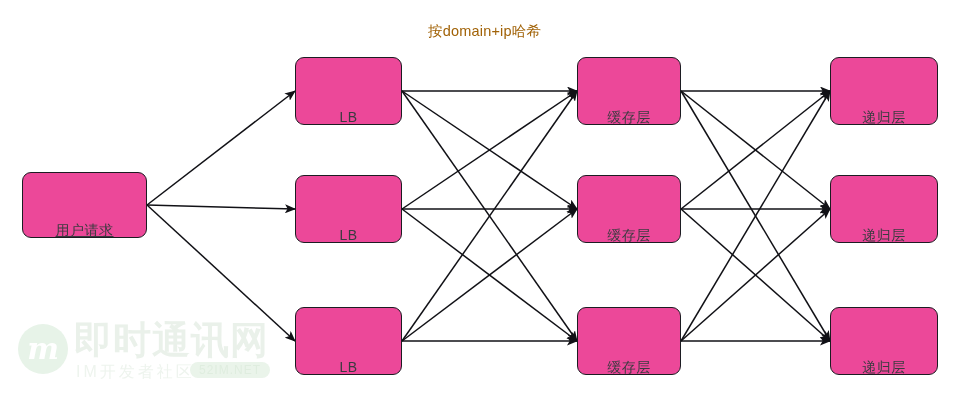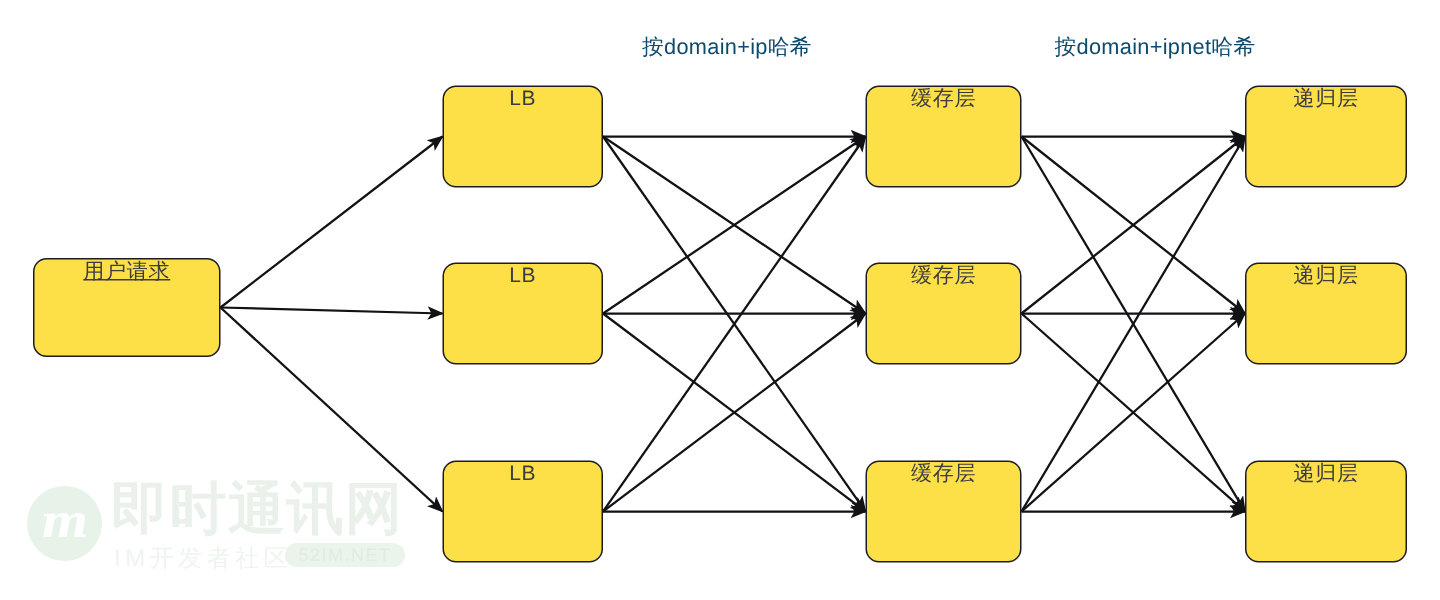--- a/index.html
+++ b/index.html
@@ -19,37 +19,37 @@
     position: absolute;
     left: 0;
     top: 0;
     width: 960px;
     height: 400px;
     pointer-events: none;
   }
   .node {
     position: absolute;
     box-sizing: border-box;
-    background: #fde047;
+    background: #ec4899;
     border: 1.6px solid #1c1c22;
     border-radius: 9px;
     display: flex;
-    align-items: flex-start;
+    align-items: flex-end;
     justify-content: center;
     color: #3b3b40;
     font-size: 14px;
     letter-spacing: 0.5px;
   }
   .node .node-label {
     display: block;
     line-height: 1;
   }
   .hash-label {
     position: absolute;
-    color: #0c4a6e;
+    color: #a16207;
     font-size: 14.5px;
     white-space: nowrap;
     letter-spacing: 0.2px;
   }
   
   #watermark {
     position: absolute;
     left: 18px;
     top: 318px;
     width: 280px;
@@ -171,21 +171,20 @@
       </div>
       <div class="node" style="left: 830px; top: 175px; width: 108px; height: 68px;">
         <span class="node-label">递归层</span>
       </div>
       <div class="node" style="left: 830px; top: 307px; width: 108px; height: 68px;">
         <span class="node-label">递归层</span>
       </div>
     </div>
 
   <div class="hash-label" style="left: 428px; top: 22px;">按domain+ip哈希</div>
-  <div class="hash-label" style="left: 703px; top: 22px;">按domain+ipnet哈希</div>
 
   <div id="watermark">
     <div class="wm-logo">m</div>
     <div class="wm-main">即时通讯网</div>
     <div class="wm-sub">IM开发者社区</div>
     <div class="wm-badge">52IM.NET</div>
   </div>
 
 </div>
 

